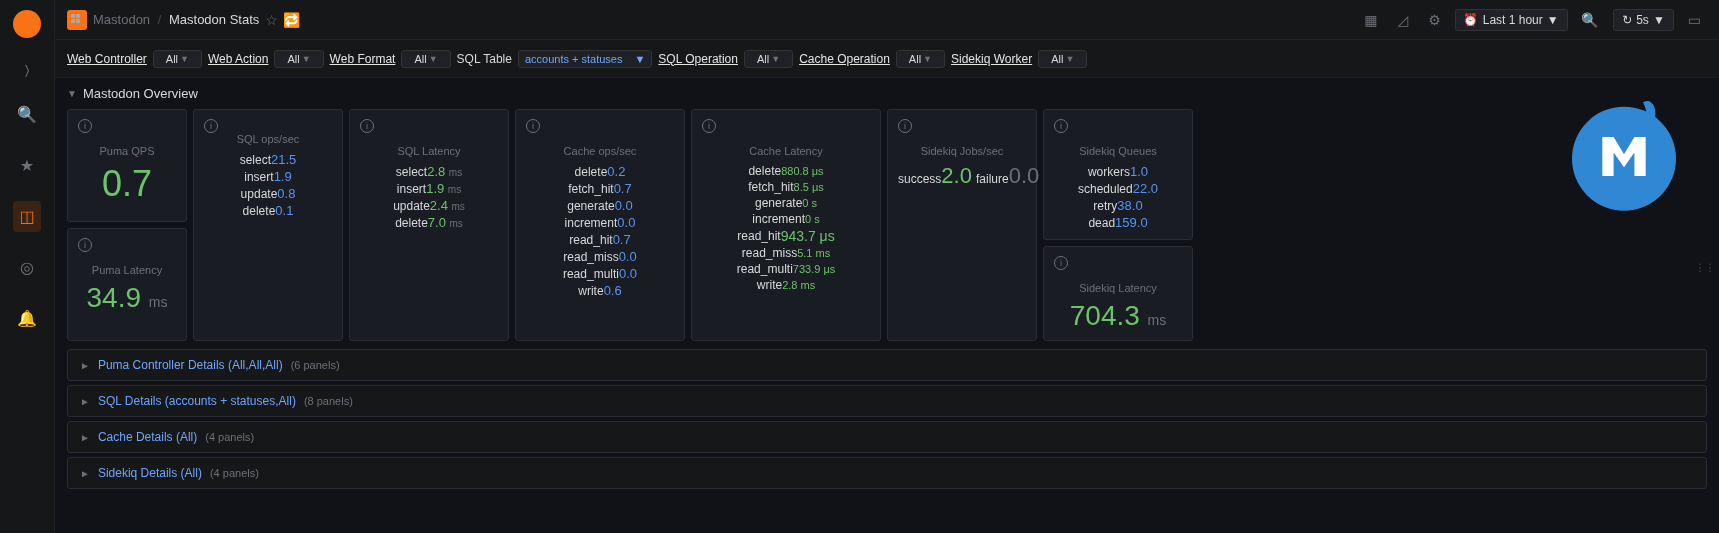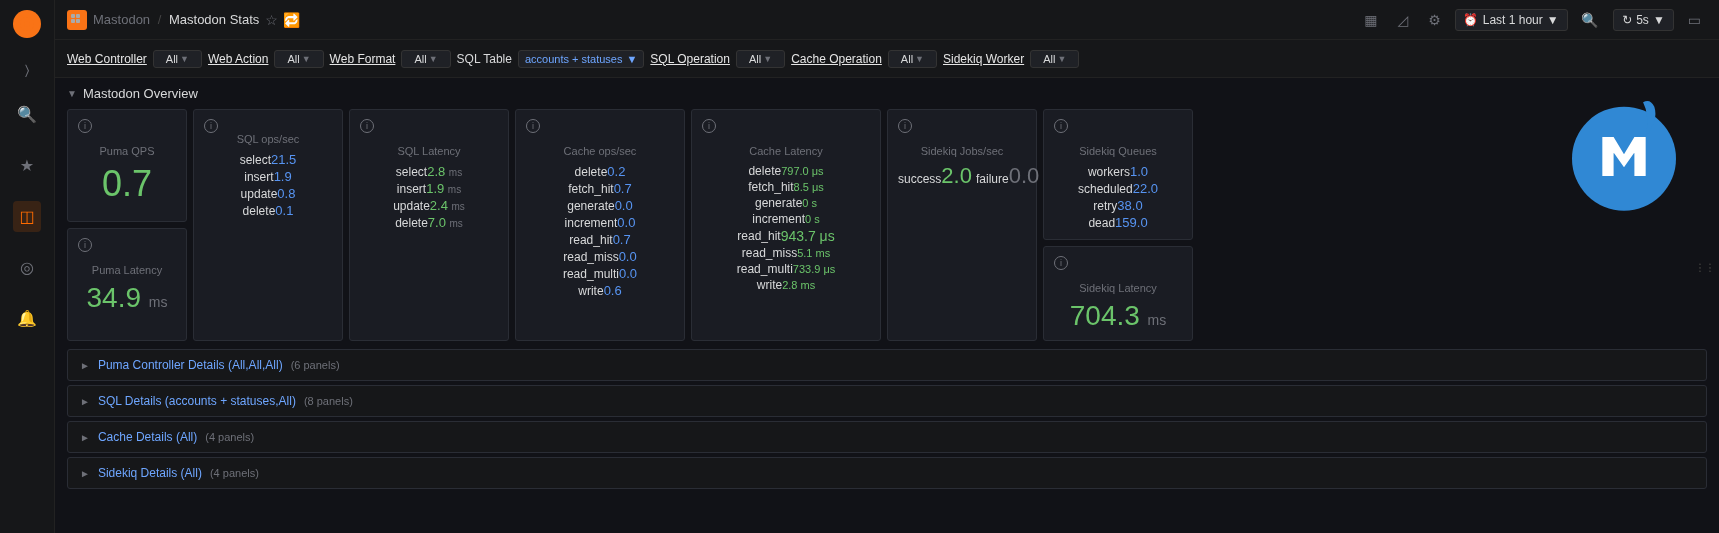--- a/index.html
+++ b/index.html
@@ -189,21 +189,21 @@
     .filter-dropdown-blue {
       background: #1f2126;
       border: 1px solid #333;
       border-radius: 3px;
       color: #6ea6ff;
       padding: 2px 6px;
       font-size: 11px;
       cursor: pointer;
       display: flex;
       align-items: center;
-      gap: 4px;
+      gap: 12px;
     }
 
     
     .dashboard {
       flex: 1;
       overflow-y: auto;
       padding: 8px 12px;
       background: #111217;
     }
 
@@ -539,21 +539,21 @@
             </div>
         </div>
       </div>
 
       <div class="stat-panel" style="min-width:170px;max-width:190px;">
         <span class="info-icon">i</span>
         <div class="panel-title" style="margin-top:12px;">Cache Latency</div>
         <div class="stat-table">
           <div class="stat-row">
               <span class="label">delete</span>
-              <span style="color:#6bc46a;font-size:11px;">797.0 μs</span>
+              <span style="color:#6bc46a;font-size:11px;">880.8 μs</span>
             </div>
           <div class="stat-row">
               <span class="label">fetch_hit</span>
               <span style="color:#6bc46a;font-size:11px;">8.5 μs</span>
             </div>
           <div class="stat-row">
               <span class="label">generate</span>
               <span style="color:#6bc46a;font-size:11px;">0 s</span>
             </div>
           <div class="stat-row">

